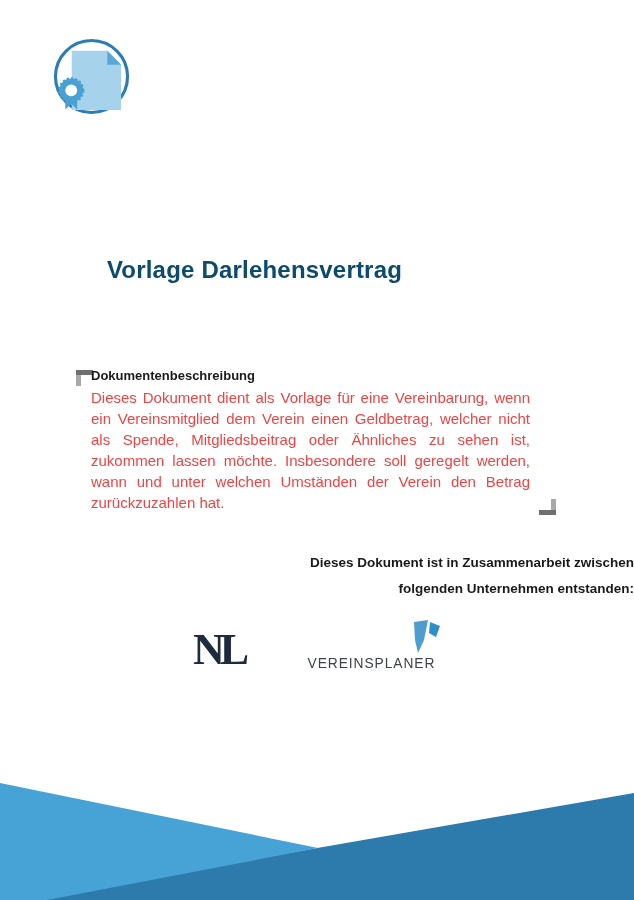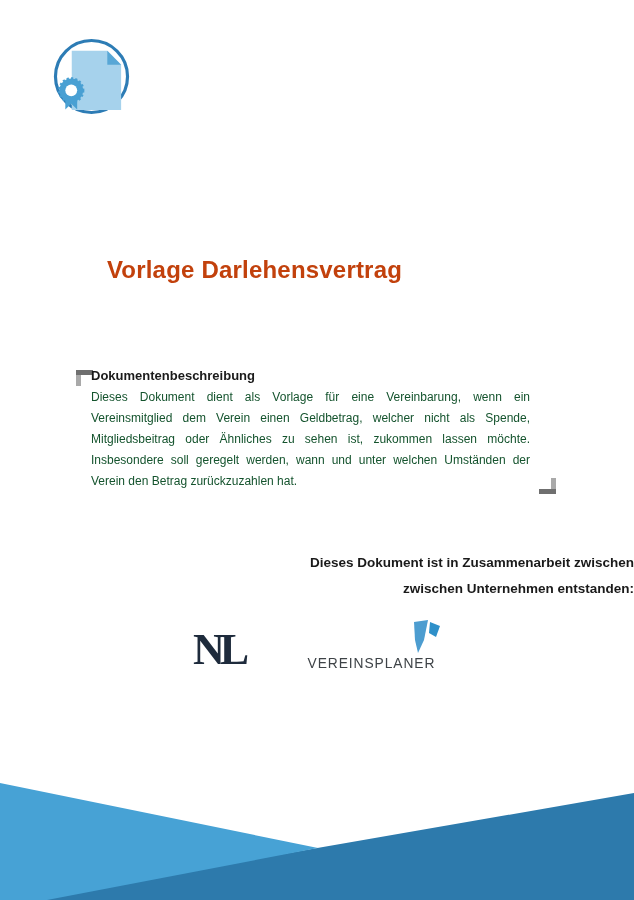--- a/index.html
+++ b/index.html
@@ -10,35 +10,35 @@
     overflow:hidden;
     font-family:"Liberation Sans", sans-serif;
   }
 
   
   .badge{position:absolute;left:52px;top:37px;width:79px;height:79px;}
 
   
   .title{
     position:absolute;top:256px;left:0;width:509px;
-    text-align:center;font-size:24px;font-weight:bold;color:#c2410c;
+    text-align:center;font-size:24px;font-weight:bold;color:#0c4a6e;
     letter-spacing:.2px;
   }
 
   
   .desc{position:absolute;left:76px;top:368px;width:478px;}
   .corner{position:absolute;width:17px;height:17px;}
   .corner .h{position:absolute;left:0;top:0;width:17px;height:5px;background:#6f6f6f;}
   .corner .v{position:absolute;left:0;top:5px;width:5px;height:11px;background:#a9a9a9;}
   .corner.tl{left:0;top:2px;}
   .corner.br{right:-2px;bottom:-2px;transform:rotate(180deg);}
   .desc-inner{margin-left:15px;margin-right:24px;position:relative;}
   .desc-heading{font-size:13px;font-weight:bold;color:#1a1a1a;margin:0 0 4px 0;}
   .desc-body{
-    font-size:12px;line-height:21px;color:#14532d;
+    font-size:15px;line-height:21px;color:#ef4444;
     text-align:justify;margin:0;
   }
 
   
   .collab{
     position:absolute;top:550px;left:0;width:634px;
     text-align:right;font-size:13.5px;font-weight:bold;color:#1a1a1a;
     line-height:26px;
   }
 
@@ -89,21 +89,21 @@
       <p class="desc-body">Dieses Dokument dient als Vorlage für eine Vereinbarung, wenn ein Vereinsmitglied dem Verein einen Geldbetrag, welcher nicht als Spende, Mitgliedsbeitrag oder Ähnliches zu sehen ist, zukommen lassen möchte. Insbesondere soll geregelt werden, wann und unter welchen Umständen der Verein den Betrag zurückzuzahlen hat.</p>
     </div>
     <div class="corner br">
       <div class="h"></div>
       <div class="v"></div>
     </div>
   </div>
 
   <div class="collab">
     <div>Dieses Dokument ist in Zusammenarbeit zwischen</div>
-    <div>zwischen Unternehmen entstanden:</div>
+    <div>folgenden Unternehmen entstanden:</div>
   </div>
 
   <div class="logos">
     <div class="monogram">NL</div>
     <div class="vp-logo">
       <svg class="vp-flag" viewBox="0 0 30 34">
         <path d="M3,2 L17,0 L13,20 L7,33 L4,20 Z" fill="#4d9dd0"></path>
         <path d="M19,2 L29,6 L25,17 L18,13 Z" fill="#2f90c9"></path>
       </svg>
       <div class="vp-word">VEREINSPLANER</div>

